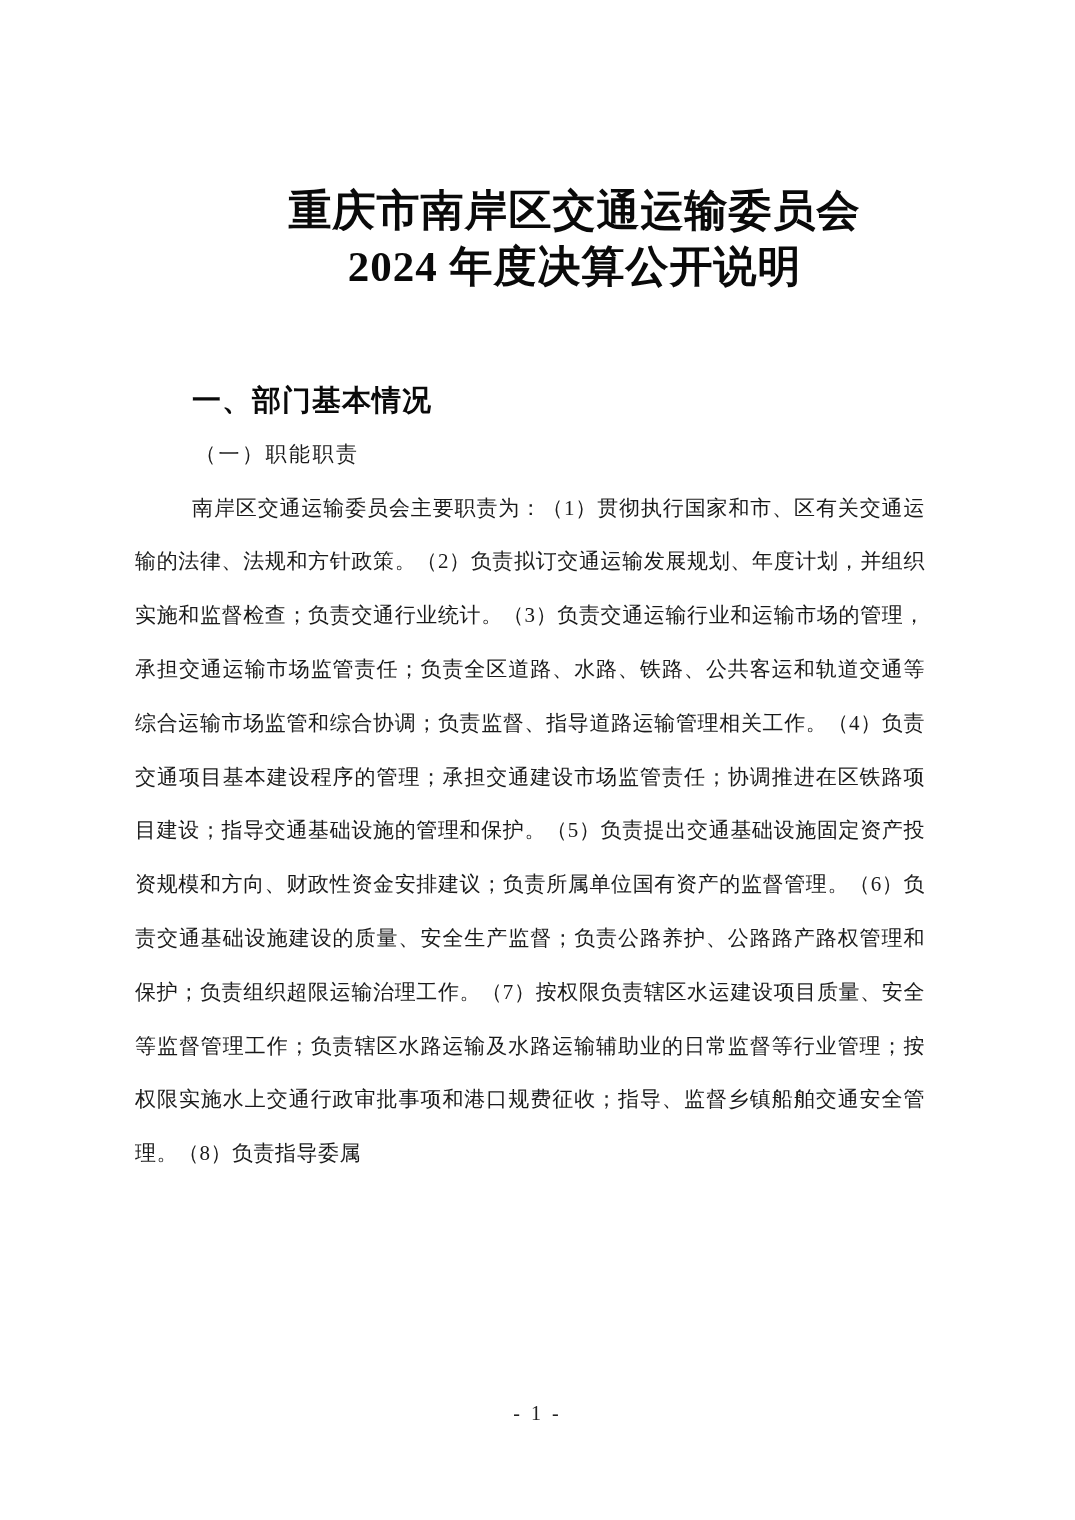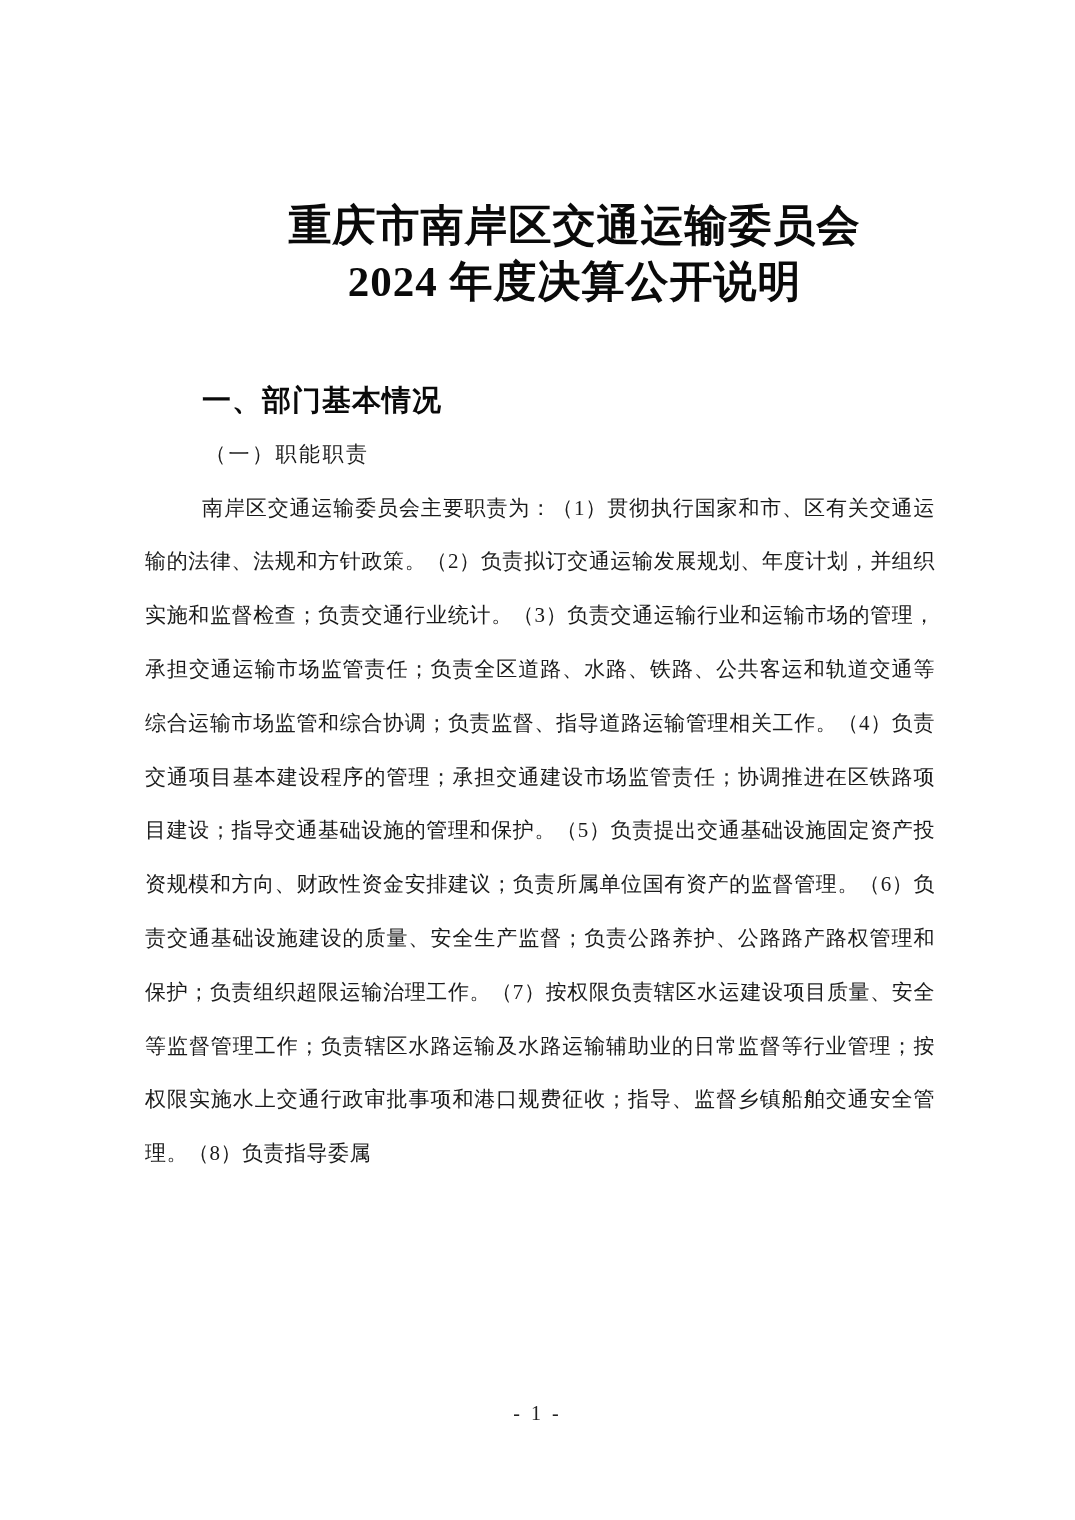--- a/index.html
+++ b/index.html
@@ -11,37 +11,37 @@
     position: relative;
     width: 1075px;
     height: 1520px;
     background: #ffffff;
     color: #111111;
     overflow: hidden;
     font-family: "Liberation Serif", "DejaVu Serif", serif;
   }
   .title-block {
     position: absolute;
-    top: 198px;
+    top: 183px;
     left: 0;
     right: 0;
     text-align: center;
     
     padding-left: 74px;
     box-sizing: border-box;
     font-family: "Liberation Serif", "DejaVu Serif", serif;
     font-weight: 700;
     font-size: 43px;
     line-height: 56px;
     letter-spacing: 1px;
     color: #0a0a0a;
   }
   .content {
     position: absolute;
-    left: 145px;
+    left: 135px;
     top: 374px;
     width: 790px;
     font-size: 28.5px;
     line-height: 53.8px;
     color: #1a1a1a;
   }
   .section-heading {
     font-family: "Liberation Sans", "DejaVu Sans", sans-serif;
     font-weight: 700;
     font-size: 29px;

